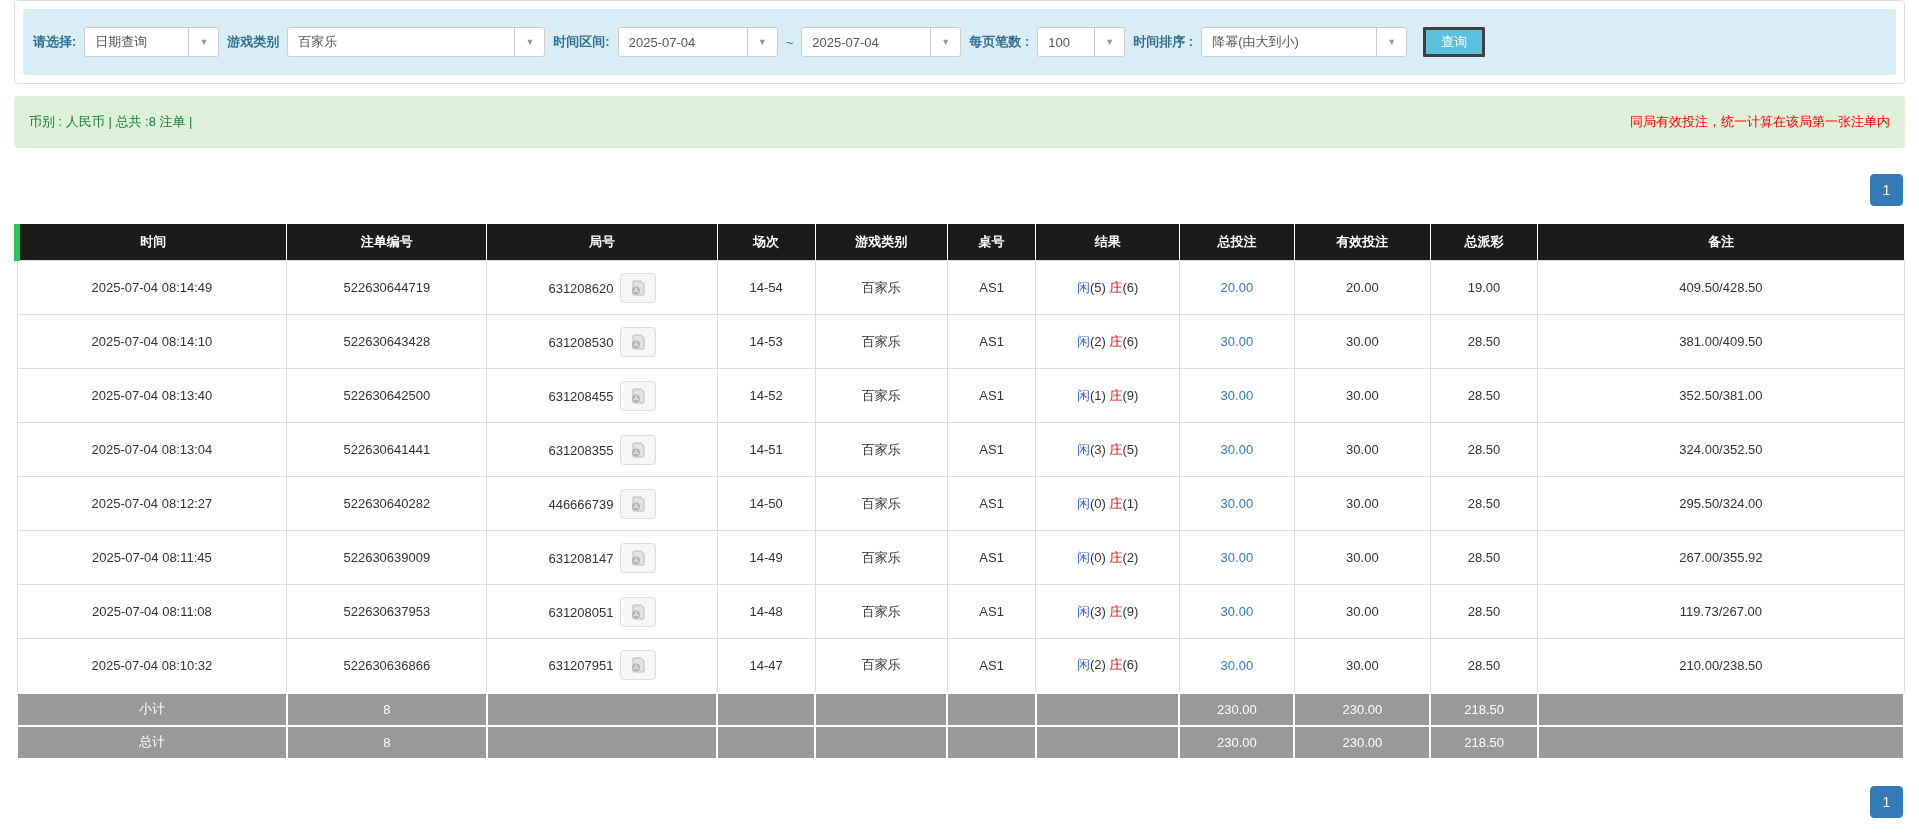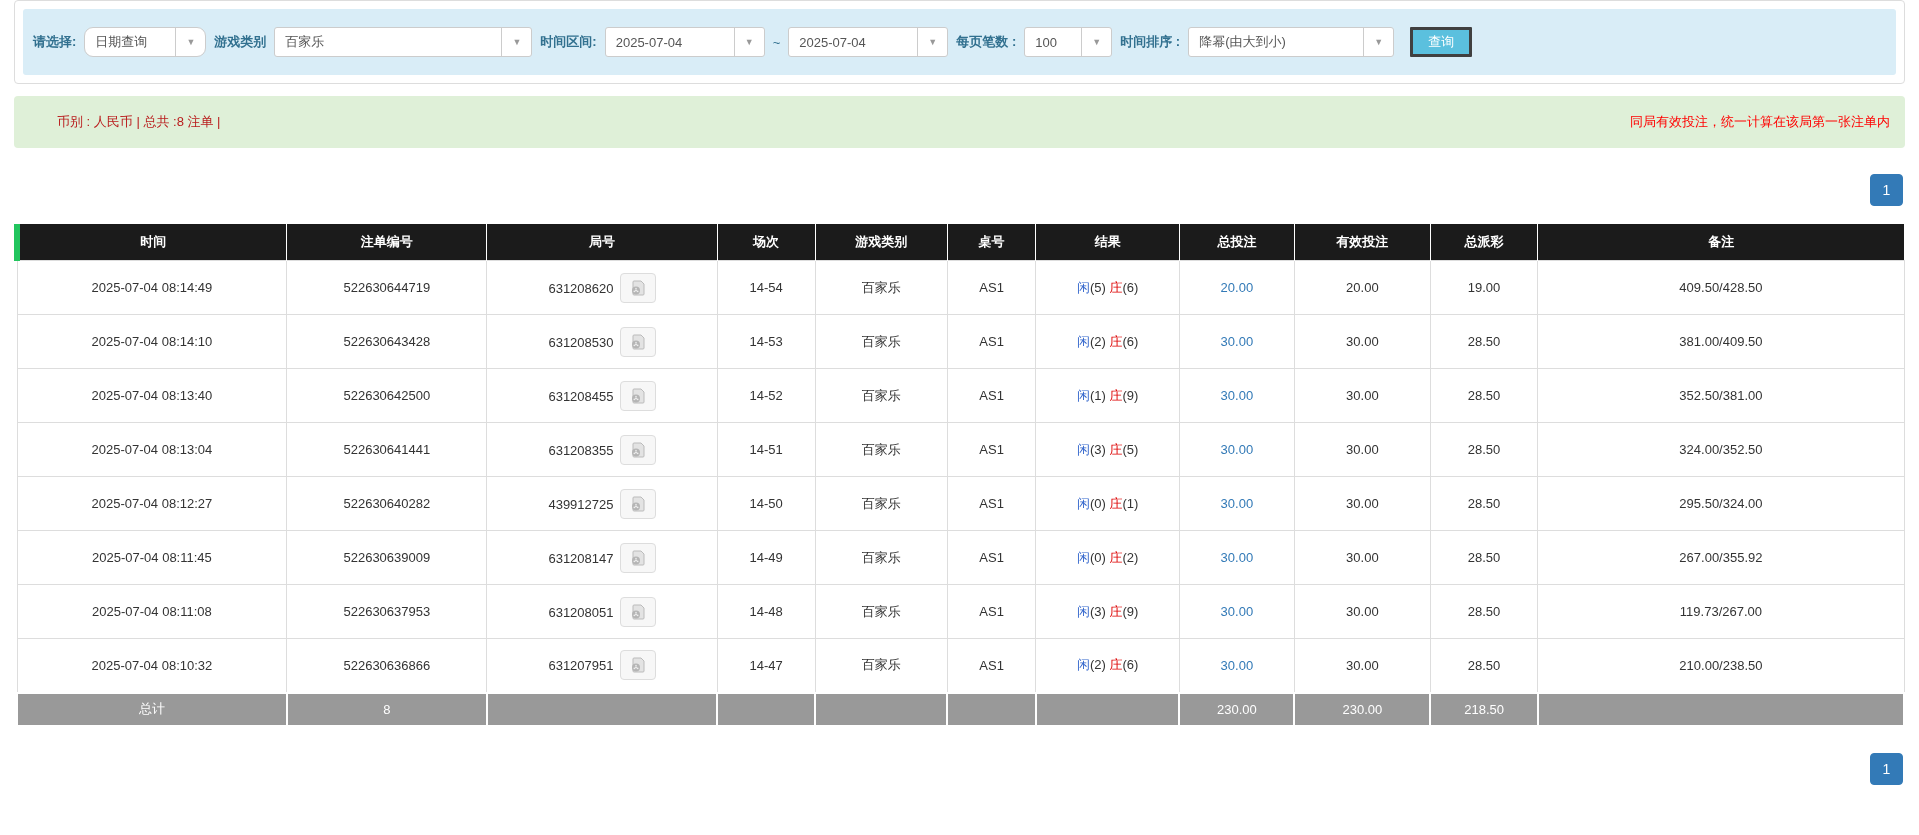--- a/index.html
+++ b/index.html
@@ -13,27 +13,27 @@
   .wrap { padding:0 14px; }
   h1.page-title { font-size:22px; font-weight:normal; color:#333; margin:12px 2px 12px; line-height:26px; }
 
   
   .filter-panel { border:1px solid #ddd; border-radius:4px; padding:8px; background:#fff; }
   .filter-bar { background:#d9edf7; border-radius:3px; padding:18px 10px; display:flex; align-items:center; gap:8px; }
   .flabel { color:#31708f; font-weight:bold; font-size:13px; white-space:nowrap; }
   .select { display:inline-flex; align-items:center; background:#fff; border:1px solid #ccc; border-radius:3px; height:30px; cursor:pointer; }
   .sel-text { padding:0 10px; color:#555; flex:1 1 auto; white-space:nowrap; overflow:hidden; }
   .sel-caret { width:30px; align-self:stretch; border-left:1px solid #ccc; display:flex; align-items:center; justify-content:center; color:#999; font-size:9px; }
-  .w135{width:122px;border-radius:9px;} .w258{width:258px;} .w160{width:160px;} .w110{width:88px;} .w206{width:206px;}
+  .w135{width:135px;} .w258{width:258px;} .w160{width:160px;} .w110{width:88px;} .w206{width:206px;}
   .tilde { color:#31708f; }
   .btn-search { margin-left:8px; height:30px; padding:0 15px; background:#5bc0de; border:3px solid #404040; border-radius:1px; color:#fff; font-size:13px; cursor:pointer; }
 
   
   .info-bar { margin-top:12px; background:#dff0d8; border-radius:4px; padding:17px 15px; display:flex; justify-content:space-between; align-items:center; }
-  .info-left { color:#b91c1c;margin-left:28px; }
+  .info-left { color:#15803d; }
   .info-right { color:#ff0000; }
 
   
   .pager { text-align:right; margin:26px 2px 18px; }
   .pager-bottom { margin:26px 2px 0; }
   .page-btn { display:inline-block; min-width:33px; height:32px; line-height:30px; text-align:center;
     background:#337ab7; border:1px solid #337ab7; border-radius:4px; color:#fff; font-size:14px; cursor:pointer; }
 
   
   table.records { width:100%; border-collapse:collapse; table-layout:fixed; }
@@ -224,21 +224,21 @@
           <td>AS1</td>
           <td><span class="res-p">闲</span>(3) <span class="res-b">庄</span>(5)</td>
           <td><a class="bet-link">30.00</a></td>
           <td>30.00</td>
           <td>28.50</td>
           <td>324.00/352.50</td>
         </tr>
         <tr>
           <td>2025-07-04 08:12:27</td>
           <td>522630640282</td>
-          <td><span class="round-num">439912725</span><span class="video-btn">
+          <td><span class="round-num">446666739</span><span class="video-btn">
               <svg width="17" height="16" viewBox="0 0 17 16">
                 <path d="M5 1h7l3 3v10a1 1 0 0 1-1 1H5a1 1 0 0 1-1-1V2a1 1 0 0 1 1-1z" fill="#e3e3e3" stroke="#bbb" stroke-width="1"></path>
                 <circle cx="7" cy="10.5" r="4" fill="#b5b5b5"></circle>
                 <circle cx="7" cy="10.5" r="1" fill="#eee"></circle>
                 <circle cx="7" cy="8.6" r="0.8" fill="#eee"></circle>
                 <circle cx="5.3" cy="11.4" r="0.8" fill="#eee"></circle>
                 <circle cx="8.7" cy="11.4" r="0.8" fill="#eee"></circle>
               </svg>
             </span></td>
           <td>14-50</td>
@@ -312,32 +312,45 @@
           <td>AS1</td>
           <td><span class="res-p">闲</span>(2) <span class="res-b">庄</span>(6)</td>
           <td><a class="bet-link">30.00</a></td>
           <td>30.00</td>
           <td>28.50</td>
           <td>210.00/238.50</td>
         </tr>
       </tbody>
     <tfoot>
         <tr class="foot">
-          <td>总计</td>
+          <td>小计</td>
           <td>8</td>
           <td></td>
           <td></td>
           <td></td>
           <td></td>
           <td></td>
           <td>230.00</td>
           <td>230.00</td>
           <td>218.50</td>
           <td></td>
         </tr>
+        <tr class="foot">
+          <td>总计</td>
+          <td>8</td>
+          <td></td>
+          <td></td>
+          <td></td>
+          <td></td>
+          <td></td>
+          <td>230.00</td>
+          <td>230.00</td>
+          <td>218.50</td>
+          <td></td>
+        </tr>
       </tfoot>
   </table>
 
   <div class="pager pager-bottom">
     <span class="page-btn">1</span>
   </div>
 
 </div>
 
 </body></html>

